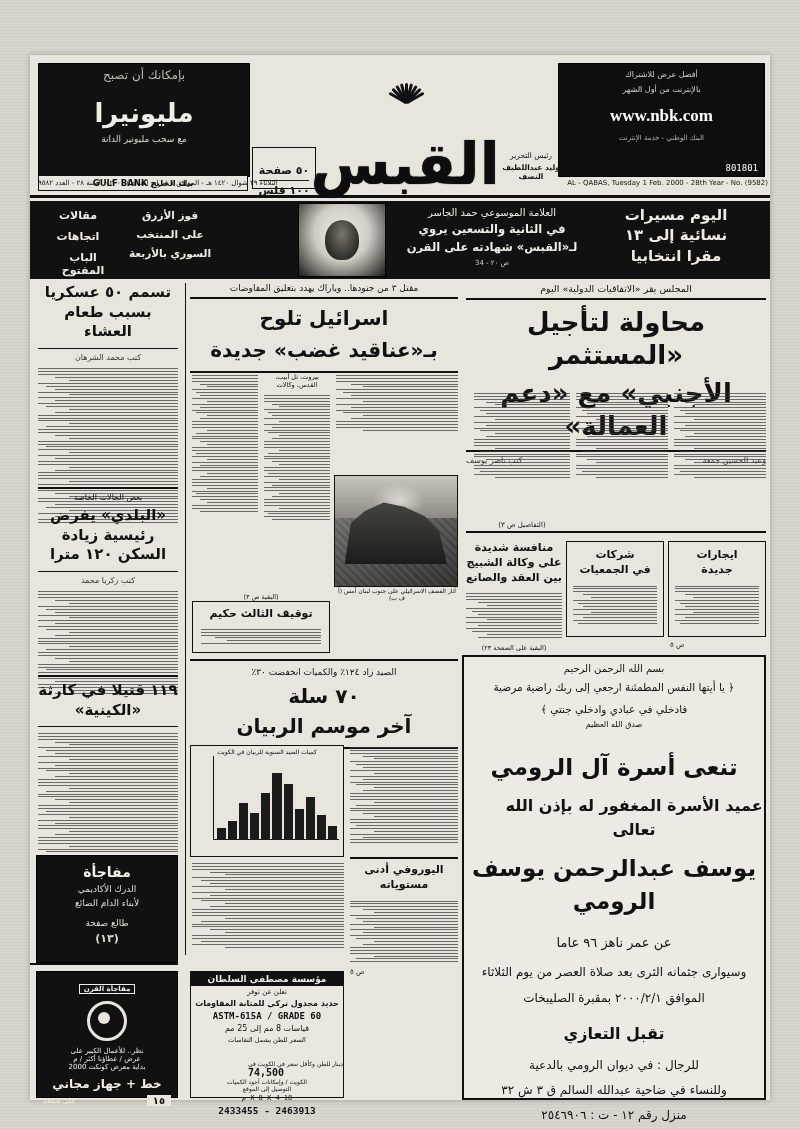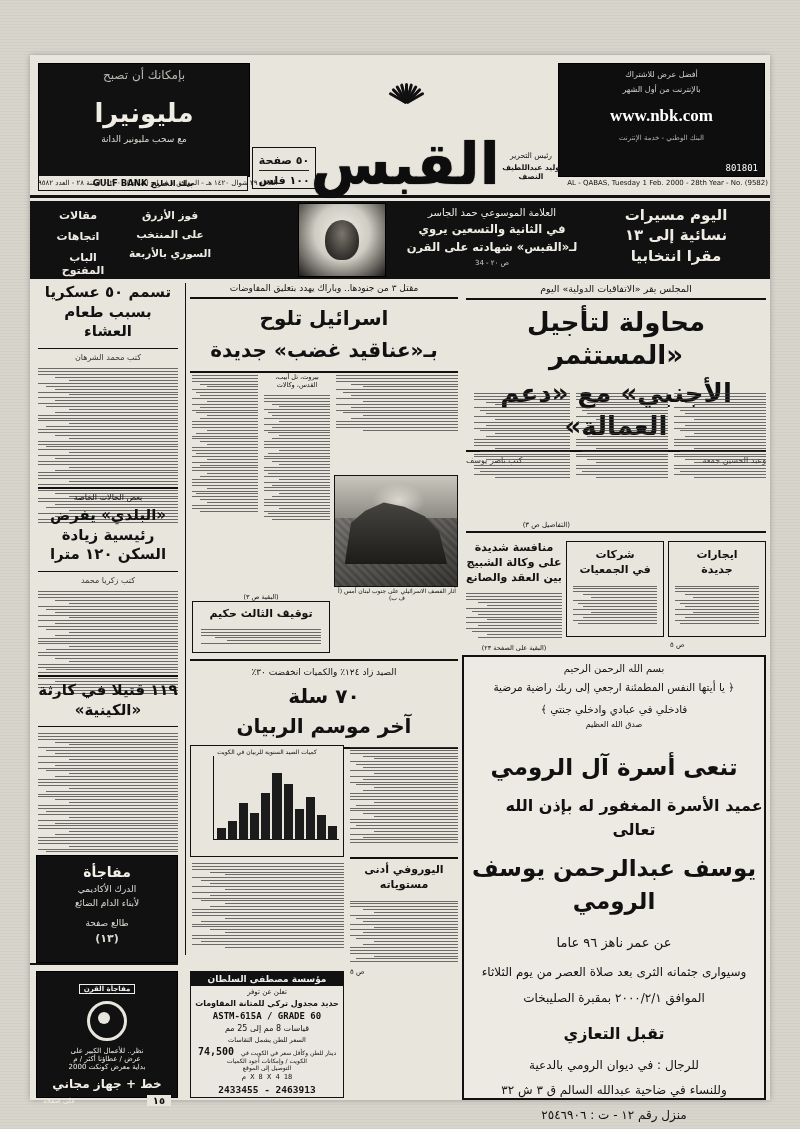--- a/index.html
+++ b/index.html
@@ -152,21 +152,21 @@
 
       <div class="mh-ad">
         <div class="ln">أفضل عرض للاشتراك</div>
         <div class="ln">بالإنترنت من أول الشهر</div>
         <div class="url">www.nbk.com</div>
         <div class="sm">البنك الوطني - خدمة الإنترنت</div>
         <div class="code">801801</div>
       </div>
 
       <div class="blk boxed" style="left:222px;top:92px;width:64px;height:42px;text-align:center;">
-        <div style="font-size:11px;font-weight:bold;margin-top:6px;">٥٠ صفحة</div>
+        <div style="font-size:11px;font-weight:bold;margin-top:16px;">٥٠ صفحة</div>
         <div class="sepT" style="margin:3px 6px;"></div>
         <div style="font-size:11px;font-weight:bold;">١٠٠ فلس</div>
       </div>
       <div class="blk" style="left:464px;top:96px;width:74px;height:38px;text-align:center;">
         <div style="font-size:7.5px;">رئيس التحرير</div>
         <div style="font-size:7.5px;font-weight:bold;margin-top:3px;">وليد عبداللطيف النصف</div>
       </div>
 
       <div class="mh-strip">
         <div style="font-size:7px;">AL - QABAS, Tuesday 1 Feb. 2000 - 28th Year - No. (9582)</div>
@@ -302,21 +302,21 @@
         <i></i>
         <i></i>
         <i></i>
         <i></i>
         <i></i>
         <i></i>
         <i></i>
         <i></i>
         <i></i>
     </div>
-    <div class="blk" style="right:200px;top:466px;width:96px;font-size:7px;">(التفاصيل ص ٣)</div>
+    <div class="blk" style="right:200px;top:466px;width:96px;font-size:7px;text-align:center;">(التفاصيل ص ٣)</div>
 
     <div class="hline2" style="right:4px;top:476px;width:300px;"></div>
 
     <div class="blk boxed" style="right:106px;top:486px;width:98px;height:96px;">
       <div class="hl-s" style="margin-top:6px;">شركات</div>
       <div class="hl-s">في الجمعيات</div>
       <div class="lines dense" style="margin:6px 6px 0;">
         <i></i>
           <i></i>
           <i></i>
@@ -856,21 +856,21 @@
       </div>
     </div>
 
     <div class="ad-light" style="right:426px;top:916px;width:152px;height:125px;">
       <div style="background:#111;color:#eee;font-size:9px;font-weight:bold;text-align:center;padding:2px 0;">مؤسسة مصطفى السلطان</div>
       <div style="font-size:7px;text-align:center;margin-top:2px;">تعلن عن توفر</div>
       <div style="font-size:8px;font-weight:bold;text-align:center;margin-top:3px;">حديد مجدول تركي للمتانة المقاومات</div>
       <div class="mono" style="font-size:9px;font-weight:bold;text-align:center;margin-top:3px;">ASTM-615A / GRADE 60</div>
       <div style="font-size:8px;text-align:center;margin-top:3px;">قياسات 8 مم إلى 25 مم</div>
       <div style="font-size:6.5px;text-align:center;margin-top:3px;">السعر للطن يشمل التقاسات</div>
-      <div style="display:flex;justify-content:center;gap:7px;align-items:baseline;margin-top:2px;">
+      <div style="display:flex;justify-content:center;gap:0;align-items:baseline;margin-top:16px;flex-direction:column;">
         <div style="font-size:6px;">دينار للطن وكأقل سعر في الكويت في</div>
         <div class="mono" style="font-size:10px;font-weight:bold;">74,500</div>
       </div>
       <div style="font-size:6px;text-align:center;">الكويت / وإمكانات أجود الكميات</div>
       <div style="font-size:6px;text-align:center;">التوصيل إلى الموقع</div>
       <div class="mono" style="font-size:7px;text-align:center;margin-top:2px;">18 X 8 X 4 م</div>
       <div class="mono" style="font-size:9.5px;font-weight:bold;text-align:center;margin-top:3px;">2463913 - 2433455</div>
     </div>
 
     <div class="hline2" style="left:0;top:222px;width:740px;"></div>

